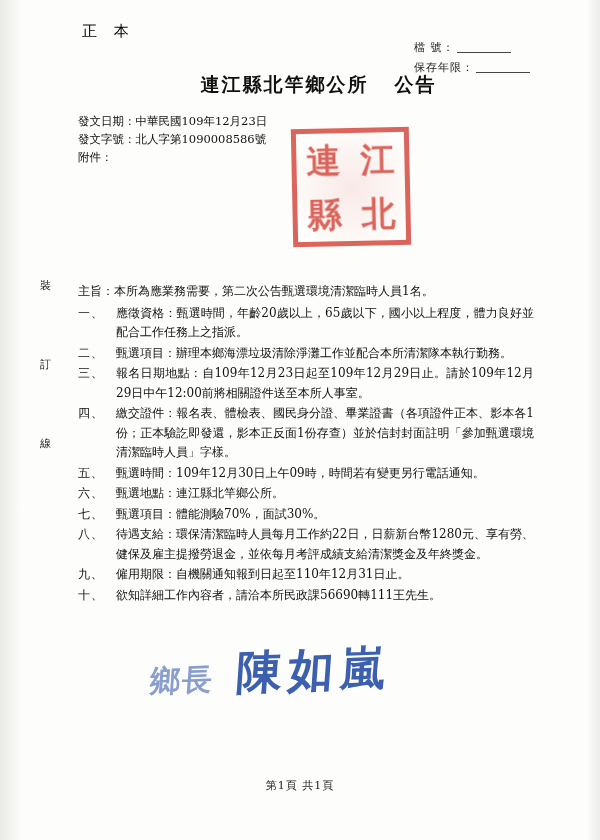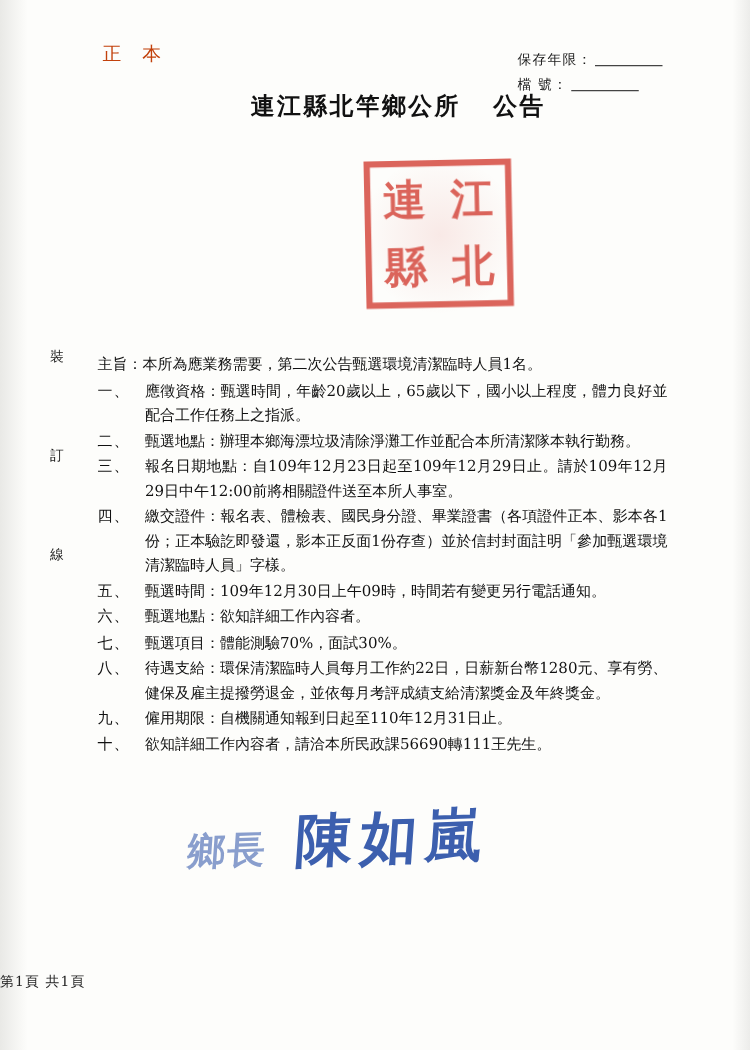--- a/index.html
+++ b/index.html
@@ -34,25 +34,25 @@
   .scan-edge-right {
     position: absolute;
     right: 0; top: 0; bottom: 0;
     width: 14px;
     background: linear-gradient(to left, #ececea, #fdfdfb);
   }
 
   .doc-head-label {
     position: absolute;
     left: 82px;
-    top: 34px;
+    top: 22px;
     font-size: 15px;
     letter-spacing: 6px;
     font-family: "DejaVu Serif", serif;
-    color: #c2410c;
+    color: #000000;
   }
 
   .file-meta {
     position: absolute;
     right: 70px;
     top: 38px;
     font-size: 11px;
     font-family: "DejaVu Serif", serif;
     line-height: 20px;
     color: #1a1a1a;
@@ -207,49 +207,61 @@
   .signature .small {
     font-size: 30px;
     opacity: 0.6;
     letter-spacing: 2px;
   }
 
   .footer {
     position: absolute;
     left: 0; right: 0;
     top: 778px;
+    text-align: center;
     font-size: 11px;
     font-family: "DejaVu Serif", serif;
     color: #222;
     letter-spacing: 1px;
   }
 </style>
 </head>
 <body>
 
 <div class="page">
 
   <div class="scan-edge-left"></div>
   <div class="scan-edge-right"></div>
 
   <div class="doc-head-label">正  本</div>
 
   <div class="file-meta">
     <div class="row">
+      <span class="lbl">檔  號：</span><span class="ruled"></span>
+    </div>
+    <div class="row">
       <span class="lbl">保存年限：</span><span class="ruled"></span>
-    </div>
-    <div class="row">
-      <span class="lbl">檔  號：</span><span class="ruled"></span>
     </div>
   </div>
 
   <div class="title">
     <span>連江縣北竿鄉公所</span><span class="gap"></span><span>公告</span>
   </div>
 
+  <div class="issue-block">
+    <div>
+      <span>發文日期：</span><span>中華民國109年12月23日</span>
+    </div>
+    <div>
+      <span>發文字號：</span><span>北人字第1090008586號</span>
+    </div>
+    <div>
+      <span>附件：</span><span></span>
+    </div>
+  </div>
 
   <div class="seal-fuzz"></div>
   <div class="seal">
     <span>連</span>
     <span>江</span>
     <span>縣</span>
     <span>北</span>
   </div>
 
   <div class="bind-marks">
@@ -260,37 +272,37 @@
 
   <div class="body">
     <p class="lead">主旨：本所為應業務需要，第二次公告甄選環境清潔臨時人員1名。</p>
     <ul class="items">
       <li>
         <span class="num">一、</span>
         <span class="txt">應徵資格：甄選時間，年齡20歲以上，65歲以下，國小以上程度，體力良好並配合工作任務上之指派。</span>
       </li>
       <li>
         <span class="num">二、</span>
-        <span class="txt">甄選地點：辦理本鄉海漂垃圾清除淨灘工作並配合本所清潔隊本執行勤務。</span>
+        <span class="txt">甄選項目：辦理本鄉海漂垃圾清除淨灘工作並配合本所清潔隊本執行勤務。</span>
       </li>
       <li>
         <span class="num">三、</span>
         <span class="txt">報名日期地點：自109年12月23日起至109年12月29日止。請於109年12月29日中午12:00前將相關證件送至本所人事室。</span>
       </li>
       <li>
         <span class="num">四、</span>
         <span class="txt">繳交證件：報名表、體檢表、國民身分證、畢業證書（各項證件正本、影本各1份；正本驗訖即發還，影本正反面1份存查）並於信封封面註明「參加甄選環境清潔臨時人員」字樣。</span>
       </li>
       <li>
         <span class="num">五、</span>
         <span class="txt">甄選時間：109年12月30日上午09時，時間若有變更另行電話通知。</span>
       </li>
       <li>
         <span class="num">六、</span>
-        <span class="txt">甄選地點：欲知詳細工作內容者。</span>
+        <span class="txt">甄選地點：連江縣北竿鄉公所。</span>
       </li>
       <li>
         <span class="num">七、</span>
         <span class="txt">甄選項目：體能測驗70%，面試30%。</span>
       </li>
       <li>
         <span class="num">八、</span>
         <span class="txt">待遇支給：環保清潔臨時人員每月工作約22日，日薪新台幣1280元、享有勞、健保及雇主提撥勞退金，並依每月考評成績支給清潔獎金及年終獎金。</span>
       </li>
       <li>

